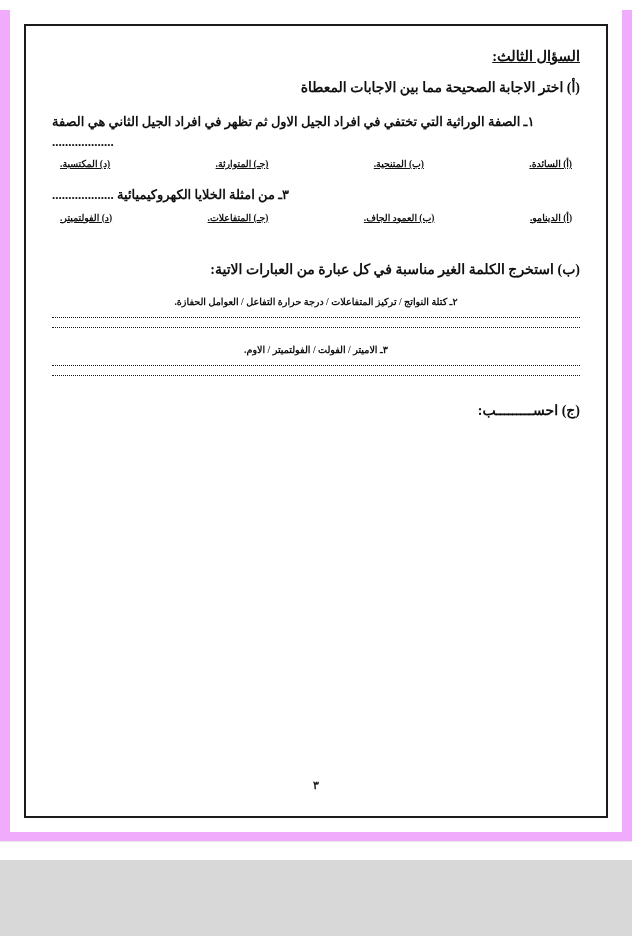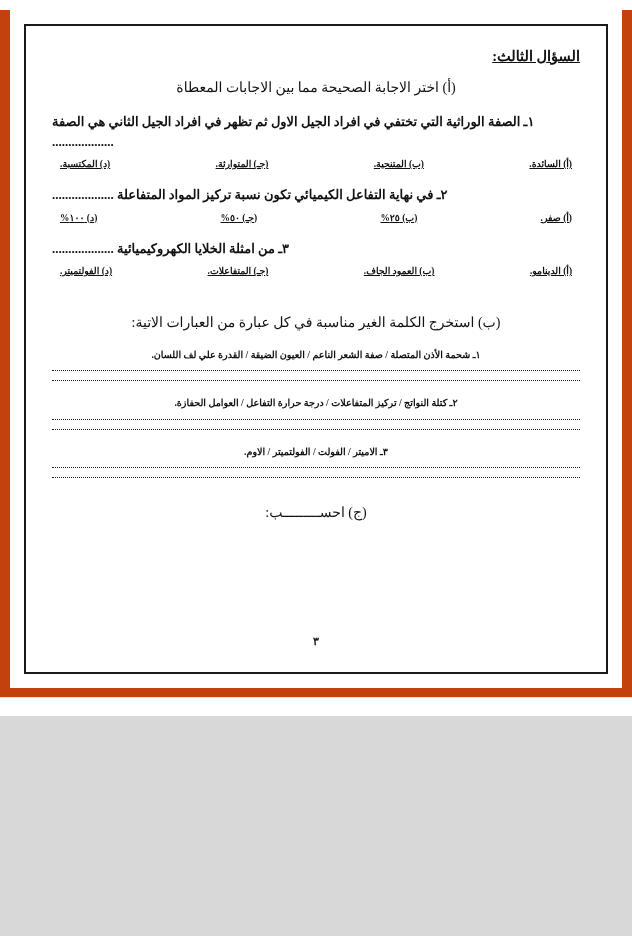--- a/index.html
+++ b/index.html
@@ -9,22 +9,22 @@
   }
   body {
     width: 632px;
     height: 936px;
     overflow: hidden;
     font-family: "Liberation Serif", "DejaVu Serif", serif;
   }
   .page-shell {
     position: relative;
     width: 632px;
-    height: 716px;
-    background: #c2410c;
+    height: 860px;
+    background: #f0abfc;
     box-sizing: border-box;
   }
   .paper {
     position: absolute;
     top: 10px;
     right: 10px;
     left: 10px;
     bottom: 28px;
     background: #ffffff;
     box-sizing: border-box;
@@ -53,23 +53,22 @@
     font-size: 14.5px;
     font-weight: bold;
     text-decoration: underline;
     color: #111;
     text-align: right;
     margin: 0 0 14px 0;
     letter-spacing: 0;
   }
   .section-head {
     font-size: 14px;
-    font-weight: normal;
+    font-weight: bold;
     color: #111;
-    text-align: center;
     margin: 0 0 16px 0;
   }
   .mcq-stem {
     font-size: 13px;
     font-weight: bold;
     color: #111;
     text-align: left;
     margin: 0 0 7px 0;
     line-height: 1.5;
     font-family: Liberation Serif, serif;
@@ -147,49 +146,35 @@
         <div>
           <div class="mcq-stem">١ـ الصفة الوراثية التي تختفي في افراد الجيل الاول ثم تظهر في افراد الجيل الثاني هي الصفة ...................</div>
           <div class="mcq-options">
             <span>(أ) السائدة.</span>
             <span>(ب) المتنحية.</span>
             <span>(جـ) المتوارثة.</span>
             <span>(د) المكتسبة.</span>
           </div>
         </div>
 
-        <div>
-          <div class="mcq-stem">٢ـ في نهاية التفاعل الكيميائي تكون نسبة تركيز المواد المتفاعلة ...................</div>
-          <div class="mcq-options">
-            <span>(أ) صفر.</span>
-            <span>(ب) ٢٥%</span>
-            <span>(جـ) ٥٠%</span>
-            <span>(د) ١٠٠%</span>
-          </div>
-        </div>
 
         <div>
           <div class="mcq-stem">٣ـ من امثلة الخلايا الكهروكيميائية ...................</div>
           <div class="mcq-options">
             <span>(أ) الدينامو.</span>
             <span>(ب) العمود الجاف.</span>
             <span>(جـ) المتفاعلات.</span>
             <span>(د) الفولتميتر.</span>
           </div>
         </div>
 
         <div class="gap-big"></div>
 
         <div class="section-head">(ب) استخرج الكلمة الغير مناسبة في كل عبارة من العبارات الاتية:</div>
 
-        <div class="answer-block">
-          <div class="item-text">١ـ شحمة الأذن المتصلة / صفة الشعر الناعم / العيون الضيقة / القدرة علي لف اللسان.</div>
-          <div class="dots tight"></div>
-          <div class="dots tight"></div>
-        </div>
 
         <div class="answer-block">
           <div class="item-text">٢ـ كتلة النواتج / تركيز المتفاعلات / درجة حرارة التفاعل / العوامل الحفازة.</div>
           <div class="dots tight"></div>
           <div class="dots tight"></div>
         </div>
 
         <div class="answer-block">
           <div class="item-text">٣ـ الاميتر / الفولت / الفولتميتر / الاوم.</div>
           <div class="dots tight"></div>

